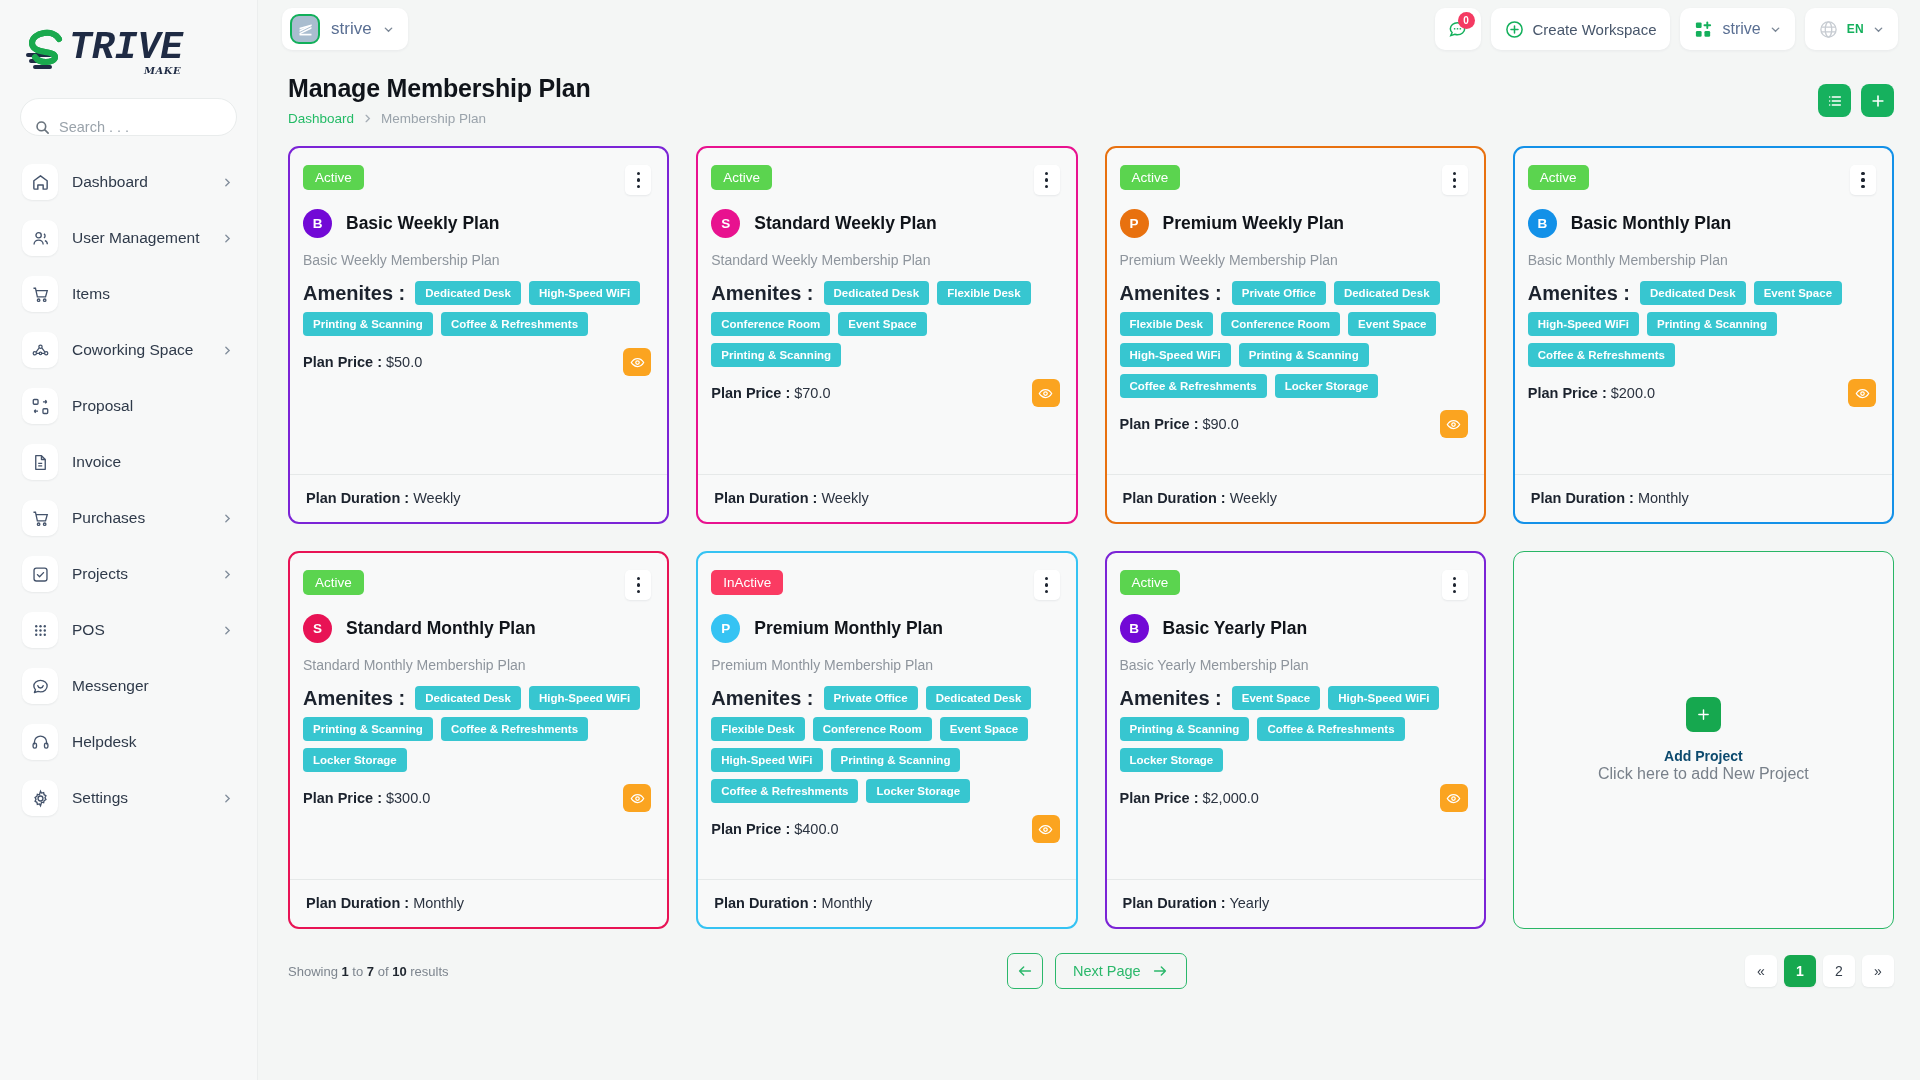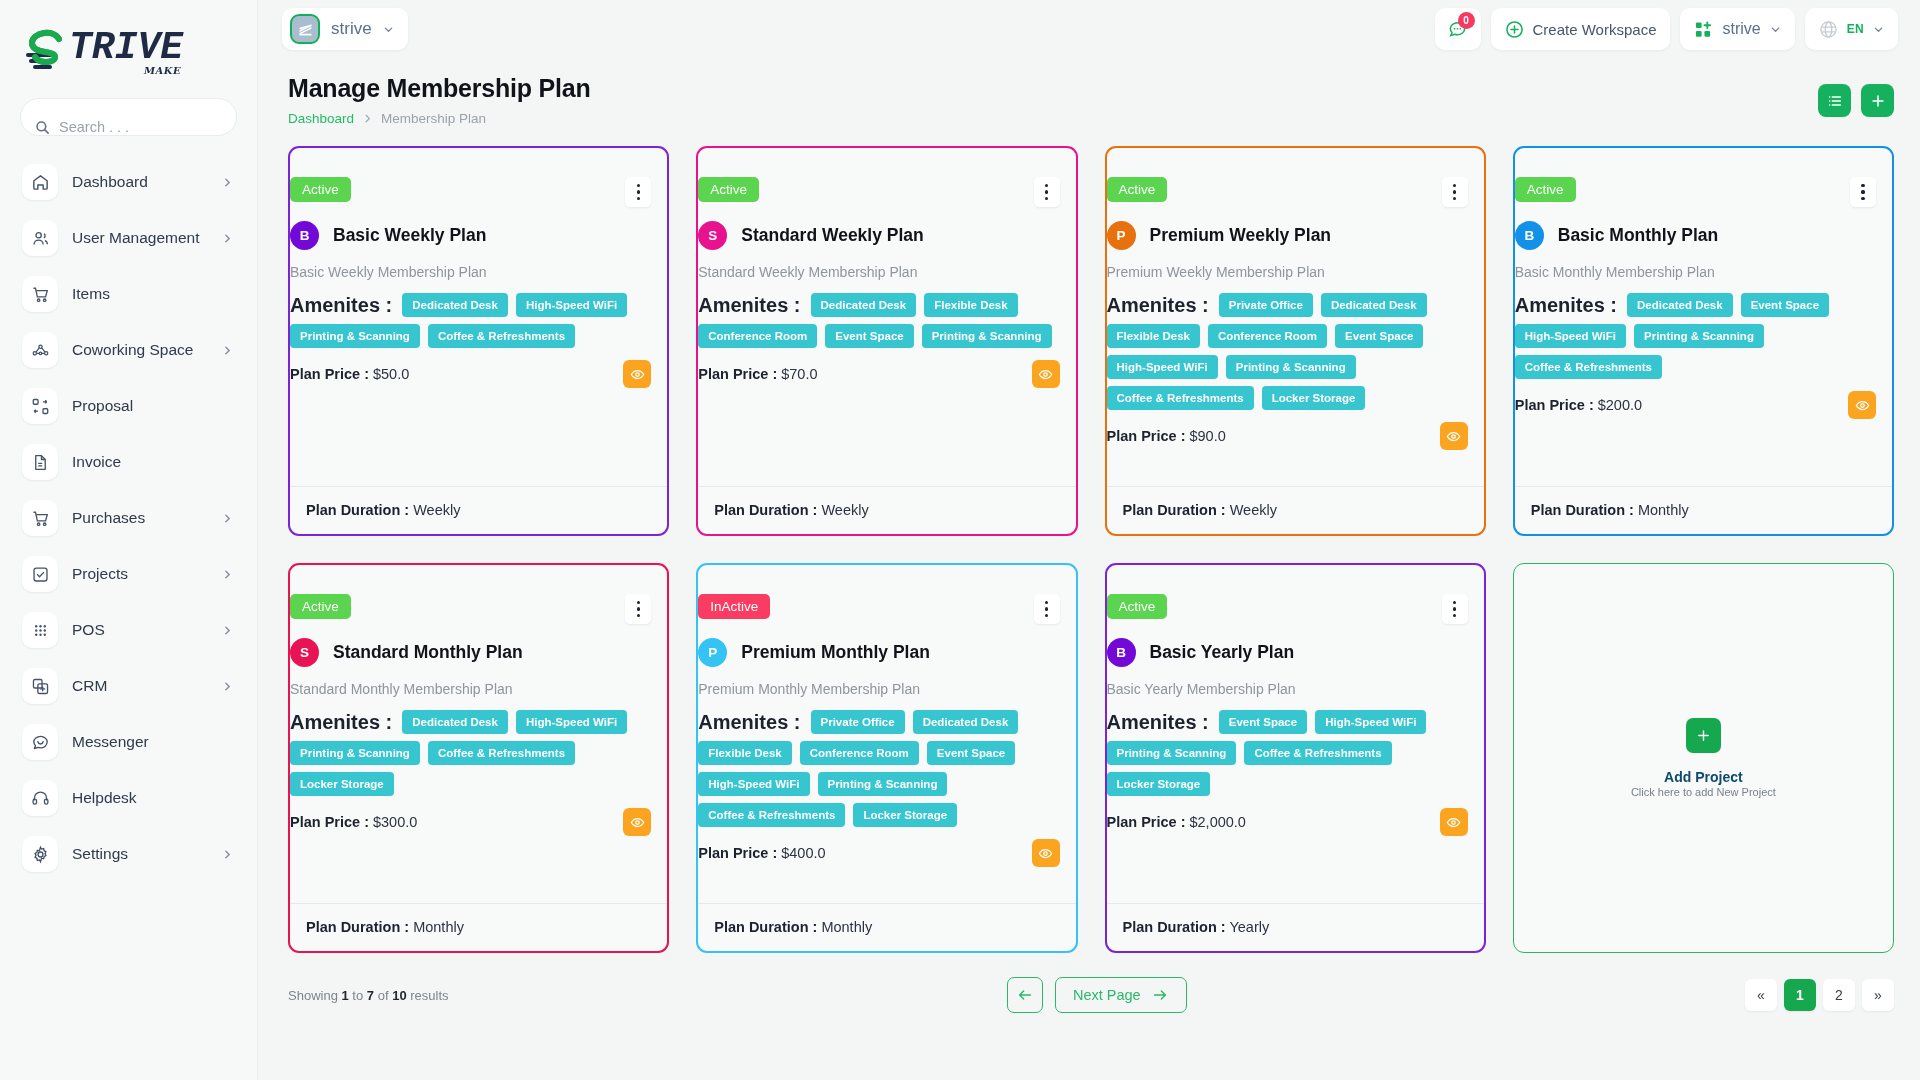--- a/index.html
+++ b/index.html
@@ -101,21 +101,21 @@
 
   
   .grid {
     display: grid; grid-template-columns: repeat(4, 1fr); gap: 27px;
     padding: 20px 26px 0 30px;
   }
   .card {
     background: #f8f9f9; border-radius: 11px; border: 2px solid #ccc;
     display: flex; flex-direction: column; min-height: 368px; position: relative;
   }
-  .card-body { padding: 17px 16px 0 0; flex: 1; display: flex; flex-direction: column; margin-top: 12px; }
+  .card-body { padding: 17px 16px 0 13px; flex: 1; display: flex; flex-direction: column; }
   .card-top { display: flex; align-items: flex-start; }
   .status {
     display: inline-flex; align-items: center; height: 25px; padding: 0 12px;
     border-radius: 5px; color: #fff; font-size: 13.5px; font-weight: 500;
   }
   .status.active { background: #5bd44f; }
   .status.inactive { background: #fa3b62; }
   .kebab {
     margin-left: auto; width: 26px; height: 30px; background: #fff; border-radius: 5px;
     display: flex; flex-direction: column; align-items: center; justify-content: center;
@@ -157,21 +157,21 @@
     background: #f8f9f9; border: 1.5px solid #29b666; border-radius: 11px;
     display: flex; flex-direction: column; align-items: center; justify-content: center;
     cursor: pointer; min-height: 368px;
   }
   .add-plus {
     width: 35px; height: 35px; border-radius: 7px; background: #16a84f;
     display: flex; align-items: center; justify-content: center; color: #fff;
     font-size: 23px; font-weight: 300; line-height: 1;
   }
   .add-title { margin-top: 16px; font-size: 14px; font-weight: 700; color: #0c4a6e; }
-  .add-sub { margin-top: 1px; font-size: 11px; color: #78808a; }
+  .add-sub { margin-top: 1px; font-size: 16px; color: #78808a; }
 
   
   .footer {
     display: flex; align-items: center; padding: 24px 26px 0 30px; gap: 14px;
   }
   .showing { font-size: 13px; color: #7d858e; }
   .showing b { color: #1f262f; font-weight: 700; }
   .pg-center { margin-left: auto; display: flex; align-items: center; gap: 12px; }
   .pg-arrow-btn {
     width: 36px; height: 36px; border: 1px solid #2bb86b; border-radius: 7px;
@@ -338,35 +338,20 @@
               <circle cx="14.5" cy="5.5" r="1.25"></circle>
               <circle cx="5.5" cy="10" r="1.25"></circle>
               <circle cx="10" cy="10" r="1.25"></circle>
               <circle cx="14.5" cy="10" r="1.25"></circle>
               <circle cx="5.5" cy="14.5" r="1.25"></circle>
               <circle cx="10" cy="14.5" r="1.25"></circle>
               <circle cx="14.5" cy="14.5" r="1.25"></circle>
             </svg>
           </span>
           <span class="nav-label">POS</span>
-          <span class="nav-chev">
-            <svg width="11" height="11" viewBox="0 0 12 12" fill="none" stroke="#828e9c" stroke-width="1.5">
-              <path d="M4.2 2.4L7.8 6l-3.6 3.6" stroke-linecap="round"></path>
-            </svg>
-          </span>
-        </div>
-        <div class="nav-item">
-          <span class="nav-ico">
-            <svg width="19" height="19" viewBox="0 0 20 20" fill="none" stroke="currentColor" stroke-width="1.4" stroke-linejoin="round">
-              <rect x="2.6" y="2.6" width="9" height="9" rx="1.6"></rect>
-              <rect x="7.2" y="7.2" width="10.2" height="10.2" rx="1.6"></rect>
-              <path d="M12.3 10.4v4.2M10.2 12.5h4.2" stroke-linecap="round"></path>
-            </svg>
-          </span>
-          <span class="nav-label">CRM</span>
           <span class="nav-chev">
             <svg width="11" height="11" viewBox="0 0 12 12" fill="none" stroke="#828e9c" stroke-width="1.5">
               <path d="M4.2 2.4L7.8 6l-3.6 3.6" stroke-linecap="round"></path>
             </svg>
           </span>
         </div>
         <div class="nav-item">
           <span class="nav-ico">
             <svg width="19" height="19" viewBox="0 0 20 20" fill="none" stroke="currentColor" stroke-width="1.4" stroke-linejoin="round">
               <path d="M17 9.6c0 3.3-3.1 6-7 6-.9 0-1.8-.15-2.6-.4L3.6 16.4l1.1-3A5.9 5.9 0 013 9.6c0-3.3 3.1-6 7-6s7 2.7 7 6z"></path>

